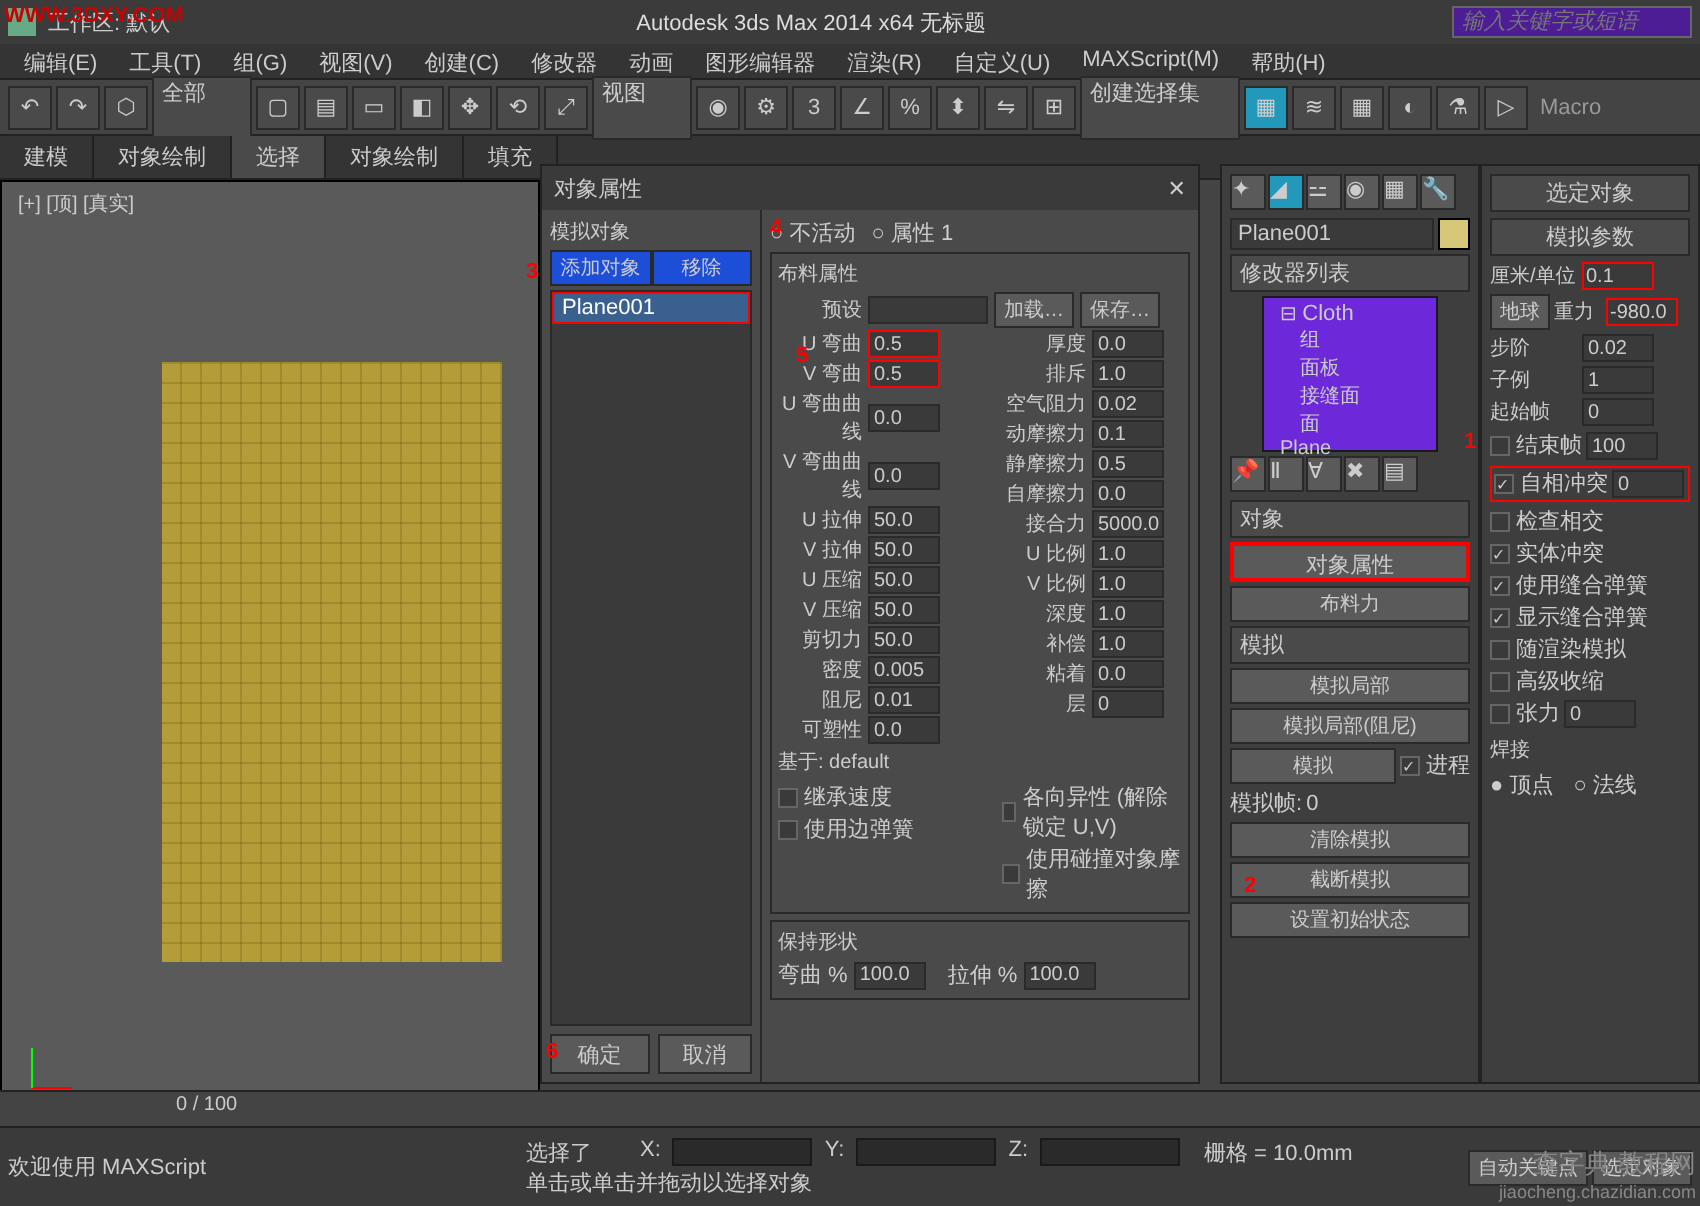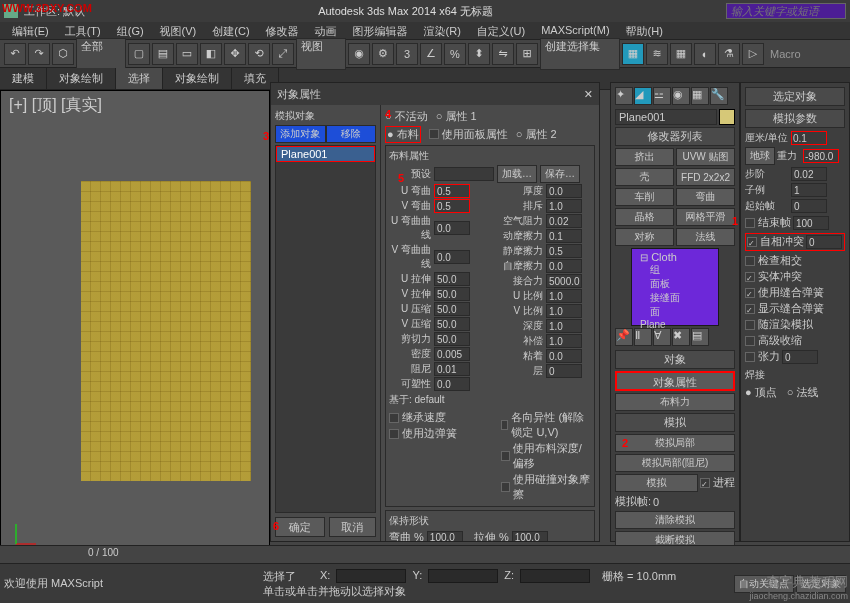--- a/index.html
+++ b/index.html
@@ -12,21 +12,21 @@
 .menubar { height: 18px; background: #343434; display: flex; padding: 0 4px; border-bottom: 1px solid #222; }
 .menubar span { padding: 2px 8px; cursor: default; }
 .toolbar1 { height: 28px; background: #444; display: flex; align-items: center; padding: 2px 4px; border-bottom: 1px solid #222; gap: 2px; }
 .tool-btn { width: 22px; height: 22px; background: #4a4a4a; border: 1px solid #2a2a2a; display: inline-flex; align-items: center; justify-content: center; }
 .tool-dropdown { height: 32px; background: #4a4a4a; border: 1px solid #2a2a2a; padding: 0 4px; min-width: 50px; }
 .tabstrip { height: 22px; background: #343434; display: flex; border-bottom: 1px solid #222; }
 .tabstrip .tab { padding: 3px 12px; background: #343434; border-right: 1px solid #222; }
 .tabstrip .tab.active { background: #4a4a4a; }
 .main-area { display: flex; height: 470px; }
 .viewport-area { width: 270px; background: #5a5a5a; position: relative; border: 1px solid #000; }
-.viewport-label { position: absolute; top: 4px; left: 8px; color: #ccc; font-size: 16px; }
+.viewport-label { position: absolute; top: 4px; left: 8px; color: #ccc; font-size: 10px; }
 .viewport-plane { position: absolute; top: 90px; left: 80px; width: 170px; height: 300px; background: repeating-linear-gradient(0deg,#d6c878,#d6c878 9px,#c0b060 9px,#c0b060 10px), repeating-linear-gradient(90deg,#d6c878,#d6c878 9px,#c0b060 9px,#c0b060 10px); background-blend-mode: multiply; }
 .axis-gizmo { position: absolute; bottom: 10px; left: 10px; width: 30px; height: 30px; }
 .dialog { position: absolute; left: 270px; top: 82px; width: 330px; height: 460px; background: #4a4a4a; border: 1px solid #222; z-index: 50; }
 .dialog-title { height: 22px; background: #3a3a3a; display: flex; align-items: center; padding: 0 6px; justify-content: space-between; }
 .dialog-body { display: flex; height: calc(100% - 22px); }
 .dialog-left { width: 110px; border-right: 1px solid #2a2a2a; padding: 4px; display: flex; flex-direction: column; }
 .dialog-left-tabs { display: flex; }
 .dialog-left-tabs button { flex: 1; height: 18px; background: #1d4ed8; border: 1px solid #2a2a2a; font-size: 10px; }
 .object-list { flex: 1; background: #3a3a3a; border: 1px solid #2a2a2a; margin-top: 2px; }
 .object-list .item { background: #3a6090; padding: 1px 4px; color: #fff; border: 1px solid #f00; }
@@ -43,21 +43,21 @@
 .two-col { display: flex; gap: 22px; }
 .two-col > div { flex: 1; }
 .chk-row { display: flex; align-items: center; gap: 3px; font-size: 10px; margin-bottom: 1px; }
 .chk { width: 10px; height: 10px; background: #3a3a3a; border: 1px solid #666; display: inline-block; }
 .chk.checked::after { content: "✓"; font-size: 8px; color: #ccc; position: relative; top: -2px; }
 .right-panel { position: absolute; right: 110px; top: 82px; width: 130px; height: 460px; background: #3e3e3e; border: 1px solid #222; padding: 4px; font-size: 10px; }
 .right-icons { display: flex; gap: 1px; margin-bottom: 4px; }
 .right-icons .ic { width: 18px; height: 18px; background: #5a5a5a; border: 1px solid #2a2a2a; }
 .obj-name { width: 100%; height: 16px; background: #3a3a3a; border: 1px solid #2a2a2a; padding: 0 3px; margin-bottom: 2px; }
 .color-sw { width: 16px; height: 16px; background: #d6c878; border: 1px solid #000; display: inline-block; vertical-align: middle; }
-.rollout-hdr { background: #4a4a4a; border: 1px solid #2a2a2a; padding: 1px 4px; margin: 2px 0; text-align: center; }
+.rollout-hdr { background: #4a4a4a; border: 1px solid #2a2a2a; padding: 1px 4px; margin: 2px 0; }
 .btn-sm { height: 18px; background: #5a5a5a; border: 1px solid #2a2a2a; font-size: 10px; padding: 0 4px; }
 .btn-grid { display: grid; grid-template-columns: 1fr 1fr; gap: 2px; margin-bottom: 2px; }
 .tree-box { height: 78px; background: #6d28d9; border: 1px solid #1a1a1a; padding: 2px; margin: 2px 16px; }
 .tree-box div { font-size: 10px; padding-left: 6px; }
 .far-right { position: absolute; right: 0; top: 82px; width: 110px; height: 460px; background: #3e3e3e; border: 1px solid #222; padding: 4px; font-size: 10px; }
 .far-right .hdr { text-align: center; border: 1px solid #2a2a2a; background: #4a4a4a; padding: 1px; margin-bottom: 3px; }
 .fr-row { display: flex; align-items: center; gap: 2px; margin-bottom: 2px; font-size: 10px; }
 .fr-row .lbl { width: 44px; font-size: 10px; }
 .red-box { border: 1px solid #f00; padding: 0 1px; }
 .red-num { position: absolute; color: #f00; font-size: 11px; font-weight: bold; z-index: 200; }
@@ -165,28 +165,20 @@
       <div class="dialog-buttons">
         <button class="red-box">确定</button>
         <button>取消</button>
       </div>
     </div>
     <div class="dialog-right">
       <div class="radio-row">
         <span>○ <span>不活动</span></span>
         <span>○ <span>属性 1</span></span>
       </div>
-      <div class="radio-row">
-        <span class="red-box">● <span>布料</span></span>
-        <span class="chk-row">
-            <span class="chk"></span>
-            <span>使用面板属性</span>
-          </span>
-        <span>○ <span>属性 2</span></span>
-      </div>
       <div class="groupbox">
         <div class="groupbox-title">布料属性</div>
         <div class="param-row">
           <span class="param-label">预设</span>
           <div class="spinner" style="width:60px"></div>
           <button class="btn-sm">加载…</button>
           <button class="btn-sm">保存…</button>
         </div>
         <div class="two-col">
           <div>
@@ -306,24 +298,20 @@
                 <span>使用边弹簧</span>
               </div>
           </div>
           <div>
             <div class="chk-row">
                 <span class="chk"></span>
                 <span>各向异性 (解除锁定 U,V)</span>
               </div>
             <div class="chk-row">
                 <span class="chk"></span>
-                <span>使用布料深度/偏移</span>
-              </div>
-            <div class="chk-row">
-                <span class="chk"></span>
                 <span>使用碰撞对象摩擦</span>
               </div>
           </div>
         </div>
       </div>
       <div class="groupbox">
         <div class="groupbox-title">保持形状</div>
         <div class="param-row">
           <span>弯曲 %</span>
             <span class="spinner">100.0</span>
@@ -343,32 +331,20 @@
     <div class="ic">⚍</div>
     <div class="ic">◉</div>
     <div class="ic">▦</div>
     <div class="ic">🔧</div>
   </div>
   <div style="display:flex;gap:2px;align-items:center;margin-bottom:2px">
     <input class="obj-name" style="flex: 1 1 0%; margin-bottom: 0px;" value="Plane001">
     <span class="color-sw"></span>
   </div>
   <div class="rollout-hdr">修改器列表</div>
-  <div class="btn-grid">
-    <button class="btn-sm">挤出</button>
-    <button class="btn-sm">UVW 贴图</button>
-    <button class="btn-sm">壳</button>
-    <button class="btn-sm">FFD 2x2x2</button>
-    <button class="btn-sm">车削</button>
-    <button class="btn-sm">弯曲</button>
-    <button class="btn-sm">晶格</button>
-    <button class="btn-sm">网格平滑</button>
-    <button class="btn-sm">对称</button>
-    <button class="btn-sm">法线</button>
-  </div>
   <div class="tree-box">
     <div>⊟ <span>Cloth</span></div>
     <div style="padding-left:16px">组</div>
     <div style="padding-left:16px">面板</div>
     <div style="padding-left:16px">接缝面</div>
     <div style="padding-left:16px">面</div>
     <div>Plane</div>
   </div>
   <div class="right-icons" style="margin-top:2px">
     <div class="ic">📌</div>

